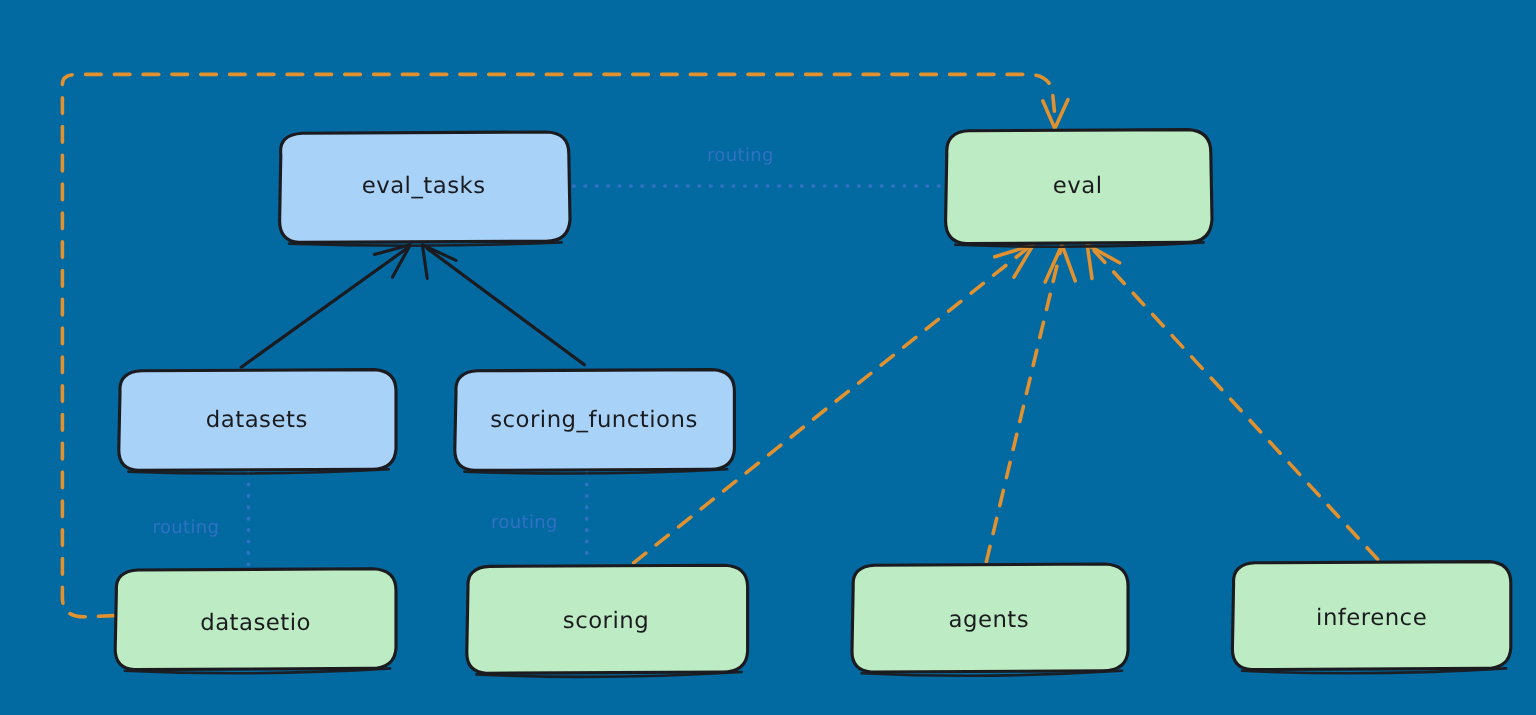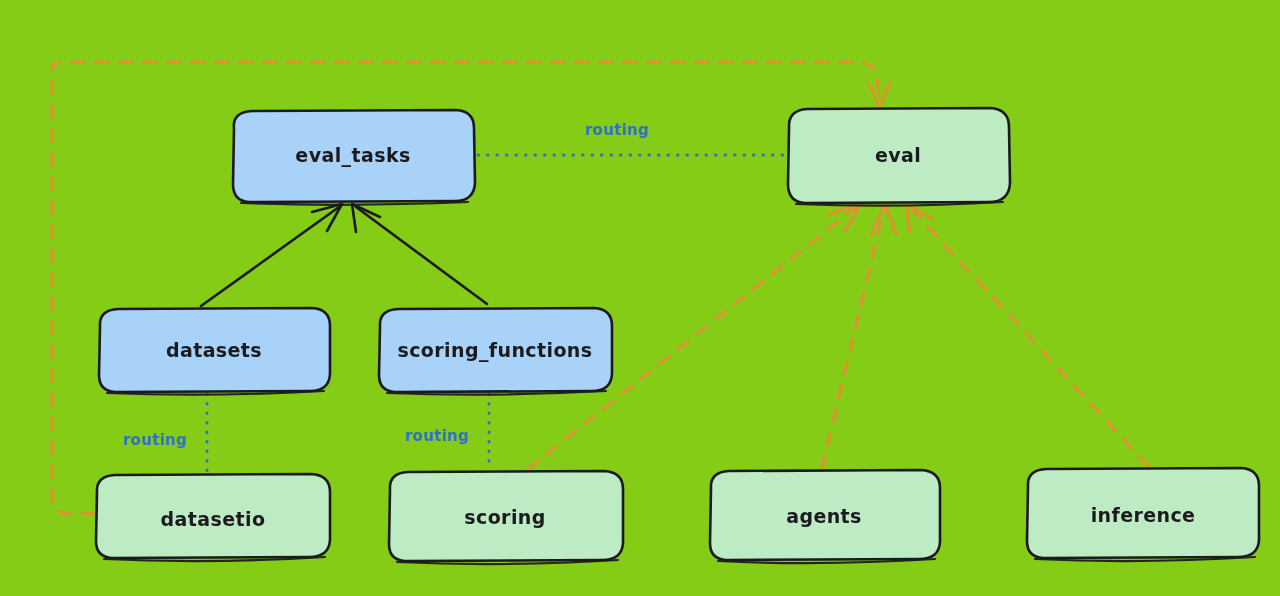--- a/index.html
+++ b/index.html
@@ -10,22 +10,21 @@
   body {
     width: 1280px;
     height: 596px;
     font-family: "DejaVu Sans", sans-serif;
     overflow: hidden;
   }
   #diagram-root {
     position: relative;
     width: 1280px;
     height: 596px;
-    background: #84cc16;
-    font-weight: bold;
+    background: #0369a1;
   }
   svg.canvas {
     position: absolute;
     left: 0;
     top: 0;
     width: 1280px;
     height: 596px;
   }
   .node-label {
     font-family: "DejaVu Sans", sans-serif;

